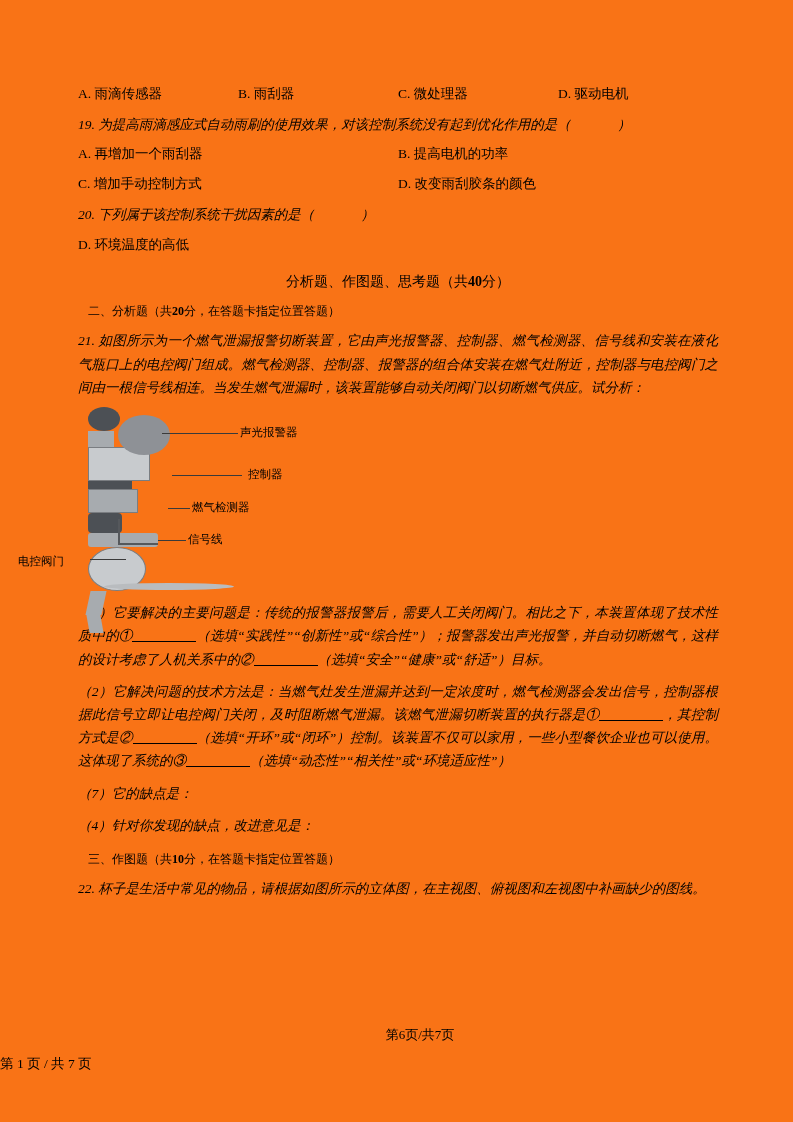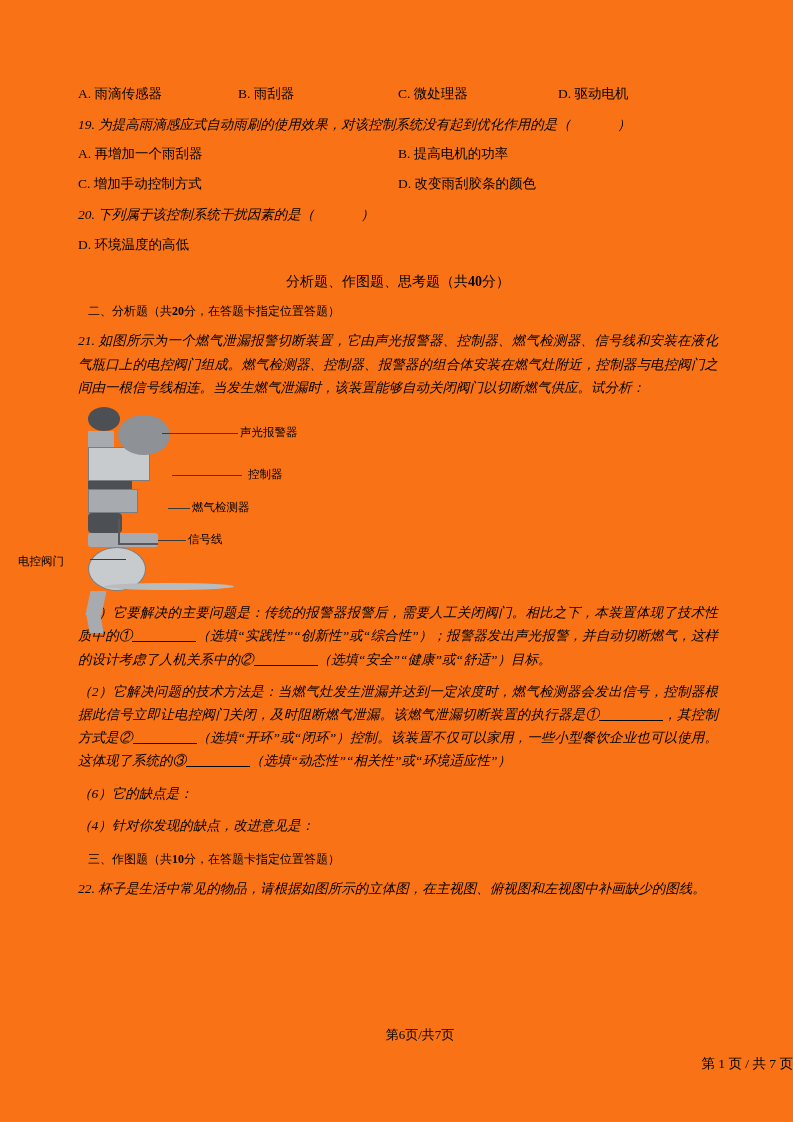--- a/index.html
+++ b/index.html
@@ -108,21 +108,21 @@
     top: 1026px;
     text-align: center;
     font-size: 13px;
     padding-left: 47px;
   }
   .footer-count {
     position: absolute;
     left: 0;
     right: 0;
     top: 1055px;
-    text-align: right;
+    text-align: left;
     font-size: 13.5px;
   }
 </style>
 </head>
 <body>
 
 <div id="page">
 
   <div class="content">
 
@@ -193,21 +193,21 @@
       <div class="fig-label" style="left:160px; top:60px;">控制器</div>
       <div class="fig-label" style="left:104px; top:93px;">燃气检测器</div>
       <div class="fig-label" style="left:100px; top:125px;">信号线</div>
       <div class="fig-label" style="left:-70px; top:135px;margin-top:12px;">电控阀门</div>
     </div>
 
     <div class="q"><span>（1）它要解决的主要问题是：传统的报警器报警后，需要人工关闭阀门。相比之下，本装置体现了技术性质中的①</span><span class="blank"></span><span>（选填“实践性”“创新性”或“综合性”）；报警器发出声光报警，并自动切断燃气，这样的设计考虑了人机关系中的②</span><span class="blank"></span><span>（选填“安全”“健康”或“舒适”）目标。</span></div>
 
     <div class="q"><span>（2）它解决问题的技术方法是：当燃气灶发生泄漏并达到一定浓度时，燃气检测器会发出信号，控制器根据此信号立即让电控阀门关闭，及时阻断燃气泄漏。该燃气泄漏切断装置的执行器是①</span><span class="blank"></span><span>，其控制方式是②</span><span class="blank"></span><span>（选填“开环”或“闭环”）控制。该装置不仅可以家用，一些小型餐饮企业也可以使用。这体现了系统的③</span><span class="blank"></span><span>（选填“动态性”“相关性”或“环境适应性”）</span></div>
 
-    <div class="q">（6）它的缺点是：</div>
+    <div class="q">（7）它的缺点是：</div>
     <div class="q">（4）针对你发现的缺点，改进意见是：</div>
 
     <div class="section-head" style="margin-top:14px"><span>三、作图题（共</span><b>10</b><span>分，在答题卡指定位置答题）</span></div>
 
     <div class="q">22. 杯子是生活中常见的物品，请根据如图所示的立体图，在主视图、俯视图和左视图中补画缺少的图线。</div>
   </div>
 
   <div class="footer-page">第6页/共7页</div>
   <div class="footer-count">第 1 页 / 共 7 页</div>
 

